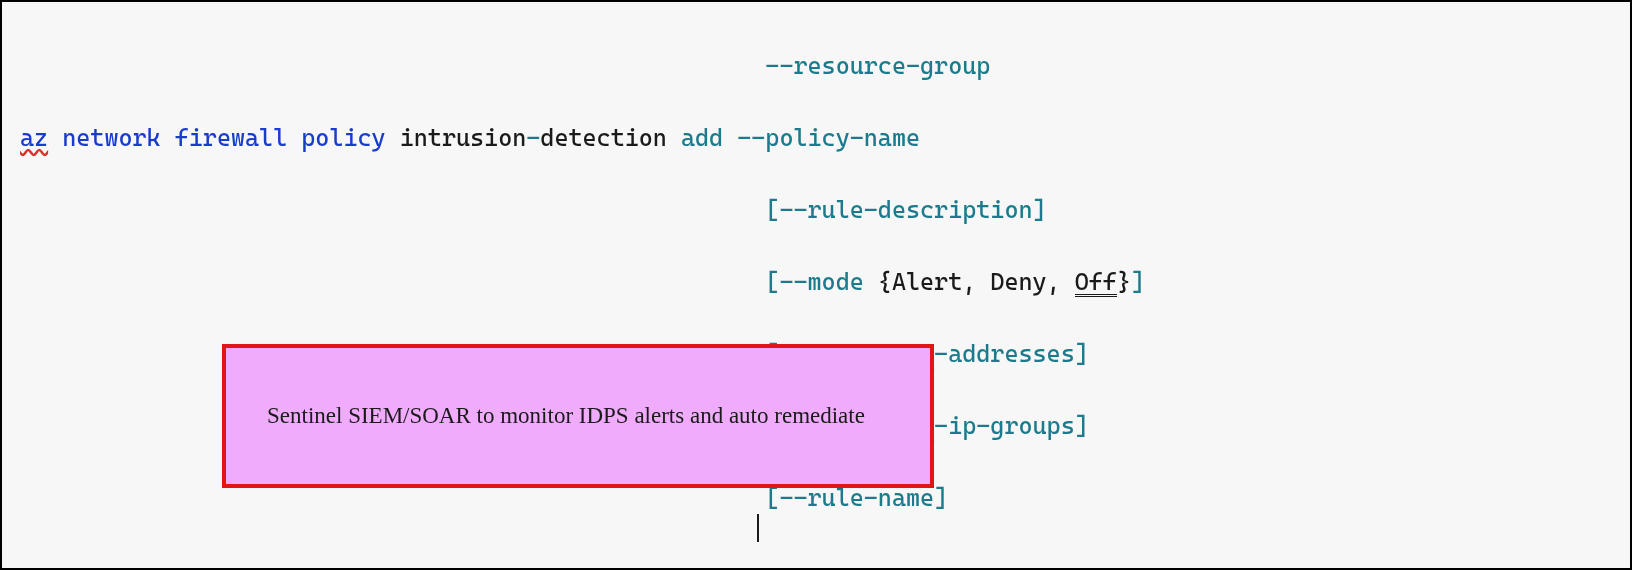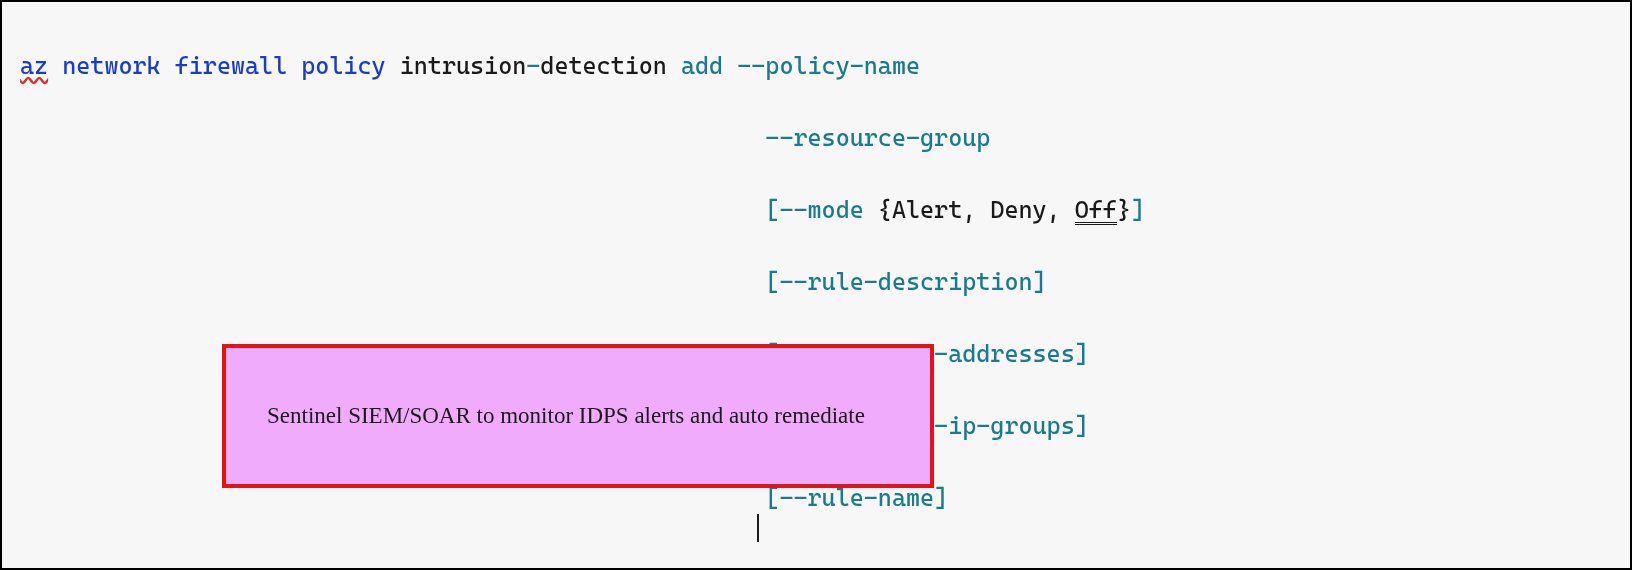--- a/index.html
+++ b/index.html
@@ -55,24 +55,24 @@
       height: 28px;
       background: #1a1a1a;
       left: 755px;
       top: 512px;
     }
   </style>
 </head>
 <body>
 
 <div class="terminal-container">
+<span class="line"><span>                                                     </span><span class="kw-teal">--</span><span class="kw-teal">resource-group</span></span>
 <span class="line"><span class="kw-blue squiggle-red">az</span><span class="kw-blue"> network firewall policy </span><span class="kw-black">intrusion</span><span class="kw-teal">-</span><span class="kw-black">detection </span><span class="kw-teal">add </span><span class="kw-teal">--</span><span class="kw-teal">policy-name</span></span>
-<span class="line"><span>                                                     </span><span class="kw-teal">--</span><span class="kw-teal">resource-group</span></span>
+<span class="line"><span>                                                     </span><span class="kw-teal-bracket">[</span><span class="kw-teal">--</span><span class="kw-teal">rule-description</span><span class="kw-teal-bracket">]</span></span>
 <span class="line"><span>                                                     </span><span class="kw-teal-bracket">[</span><span class="kw-teal">--</span><span class="kw-teal">mode </span><span class="kw-black">{</span><span class="kw-black">Alert, Deny, </span><span class="kw-black double-underline">Off</span><span class="kw-black">}</span><span class="kw-teal-bracket">]</span></span>
-<span class="line"><span>                                                     </span><span class="kw-teal-bracket">[</span><span class="kw-teal">--</span><span class="kw-teal">rule-description</span><span class="kw-teal-bracket">]</span></span>
 <span class="line"><span>                                                     </span><span class="kw-teal-bracket">[</span><span class="kw-teal">--</span><span class="kw-teal">rule-</span><span class="kw-teal squiggle-red">dest</span><span class="kw-teal">-addresses</span><span class="kw-teal-bracket">]</span></span>
 <span class="line"><span>                                                     </span><span class="kw-teal-bracket">[</span><span class="kw-teal">--</span><span class="kw-teal">rule-</span><span class="kw-teal squiggle-red">dest</span><span class="kw-teal">-</span><span class="kw-teal">ip</span><span class="kw-teal">-groups</span><span class="kw-teal-bracket">]</span></span>
 <span class="line"><span>                                                     </span><span class="kw-teal-bracket">[</span><span class="kw-teal">--</span><span class="kw-teal">rule-name</span><span class="kw-teal-bracket">]</span></span>
 
 
 
 
 
 
   <div class="callout-box">

